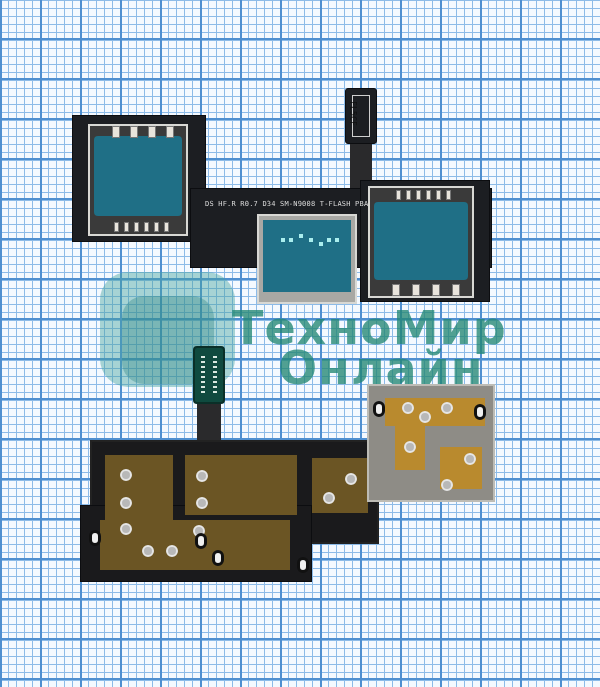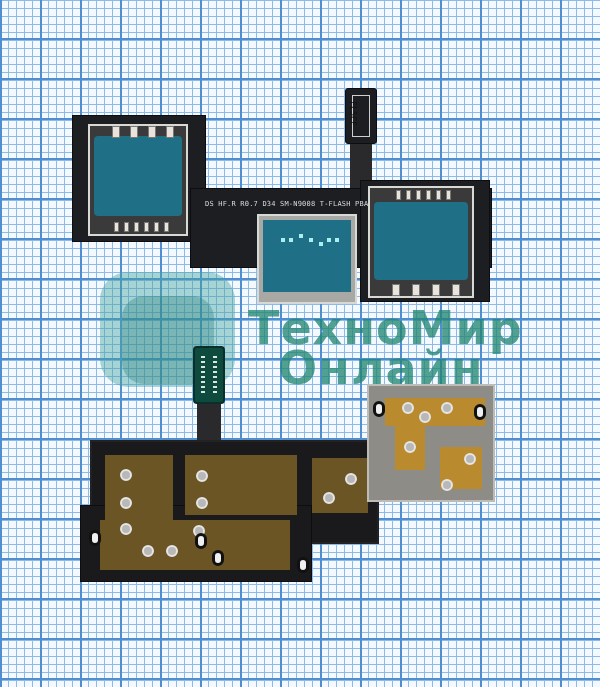--- a/index.html
+++ b/index.html
@@ -99,21 +99,21 @@
   <div class="pin" style="left:46px; top:2px; width:5px; height:10px;"></div>
   <div class="pin" style="left:56px; top:2px; width:5px; height:10px;"></div>
   <div class="pin" style="left:66px; top:2px; width:5px; height:10px;"></div>
   <div class="pin" style="left:76px; top:2px; width:5px; height:10px;"></div>
   <div class="pin" style="left:22px; top:96px;"></div>
   <div class="pin" style="left:42px; top:96px;"></div>
   <div class="pin" style="left:62px; top:96px;"></div>
   <div class="pin" style="left:82px; top:96px;"></div>
 </div>
 
-<div class="abs wm-text" style="left:248px; top:305px;">ТехноМир</div>
+<div class="abs wm-text" style="left:232px; top:305px;">ТехноМир</div>
 <div class="abs wm-text" style="left:278px; top:345px;">Онлайн</div>
 
 <div class="abs flex-cable" style="left:197px; top:400px; width:24px; height:42px;"></div>
 <div class="abs connector" style="left:193px; top:346px; width:32px; height:58px;">
   <div class="cpin" style="left:6px; top:8px;"></div>
     <div class="cpin" style="left:18px; top:8px;"></div>
   <div class="cpin" style="left:6px; top:13px;"></div>
     <div class="cpin" style="left:18px; top:13px;"></div>
   <div class="cpin" style="left:6px; top:18px;"></div>
     <div class="cpin" style="left:18px; top:18px;"></div>

